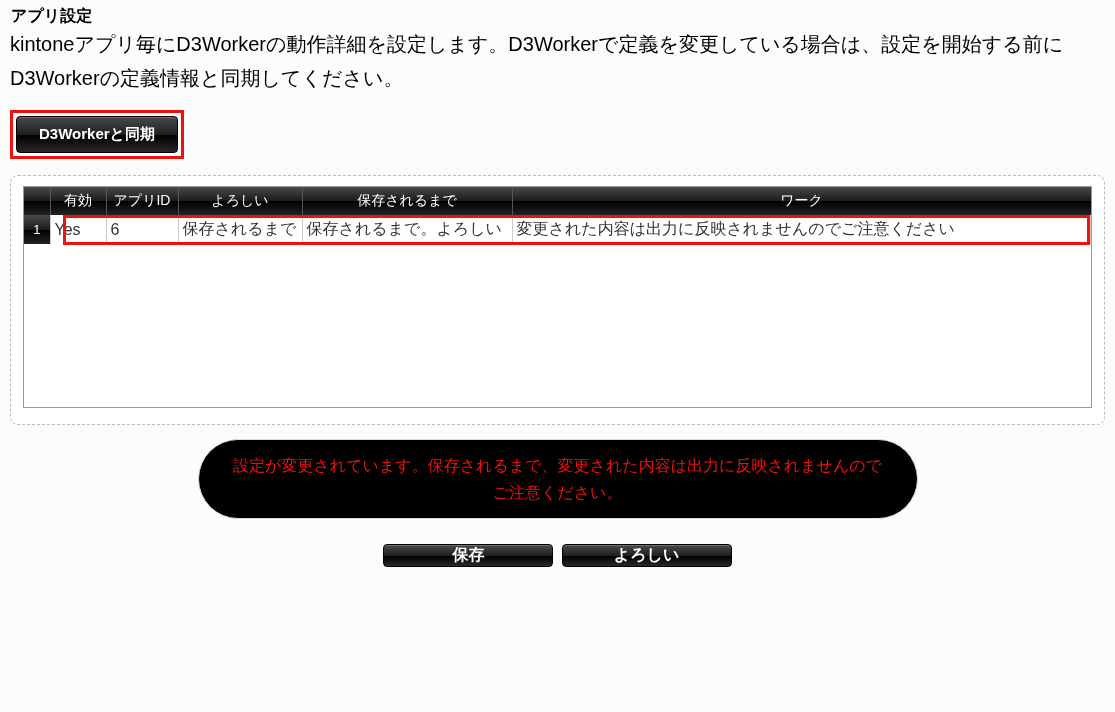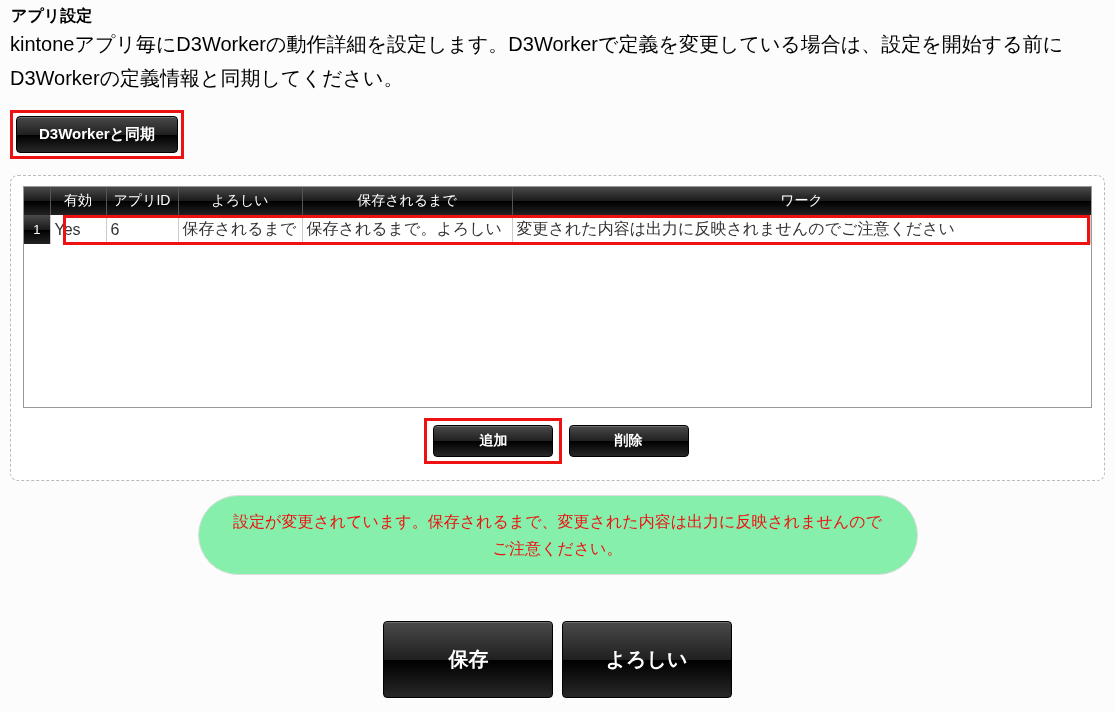--- a/index.html
+++ b/index.html
@@ -115,40 +115,40 @@
       text-align: center;
       margin-top: 10px;
     }
     .btn-row .btn { margin: 0 2px; min-width: 120px; }
     .add-highlight {
       display: inline-block;
       border: 3px solid #e11;
       padding: 4px;
     }
     .status-pill {
-      background: #86efac;
+      background: #000000;
       border: 1px solid #ddd;
       border-radius: 40px;
       padding: 12px 30px;
       color: #e11;
       font-size: 16px;
       text-align: center;
-      margin: 8px auto 30px auto;
+      margin: 8px auto 18px auto;
       width: fit-content;
       max-width: 720px;
       line-height: 1.7;
     }
     .bottom-buttons {
       text-align: center;
     }
     .bottom-buttons .btn {
       min-width: 170px;
-      margin: 16px 2px;
-      padding: 24px 20px;
-      font-size: 20px;
+      margin: 7px 2px;
+      padding: 0 20px;
+      font-size: 16px;
     }
   </style>
 </head>
 <body>
 
 
 
 <div class="page-title">アプリ設定</div>
 <div class="page-description">kintoneアプリ毎にD3Workerの動作詳細を設定します。D3Workerで定義を変更している場合は、設定を開始する前にD3Workerの定義情報と同期してください。</div>
 
@@ -176,26 +176,20 @@
           <td>6</td>
           <td>保存されるまで</td>
           <td>保存されるまで。よろしい</td>
           <td>変更された内容は出力に反映されませんのでご注意ください</td>
         </tr>
       </tbody>
     </table>
     <div class="row-highlight one"></div>
   </div>
 
-  <div class="btn-row">
-    <span class="add-highlight">
-      <button class="btn btn-sm">追加</button>
-    </span>
-    <button class="btn btn-sm">削除</button>
-  </div>
 </div>
 
 <div class="status-pill">設定が変更されています。保存されるまで、変更された内容は出力に反映されませんのでご注意ください。</div>
 
 <div class="bottom-buttons">
   <button class="btn">保存</button>
   <button class="btn">よろしい</button>
 </div>
 
 

